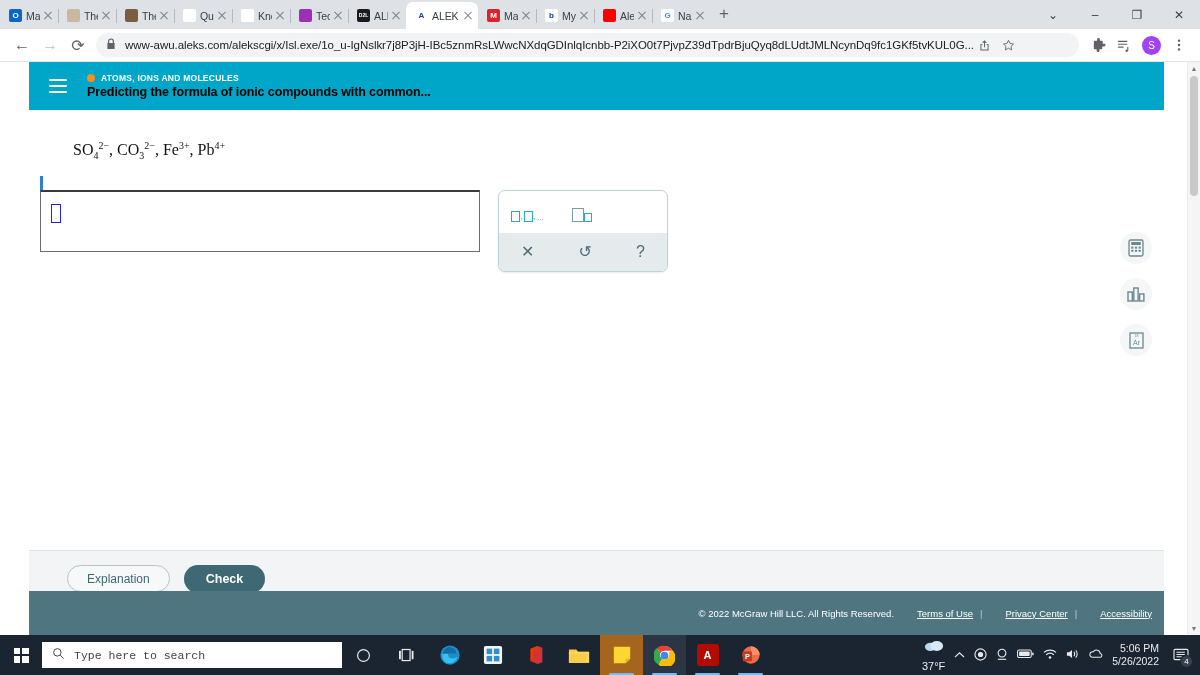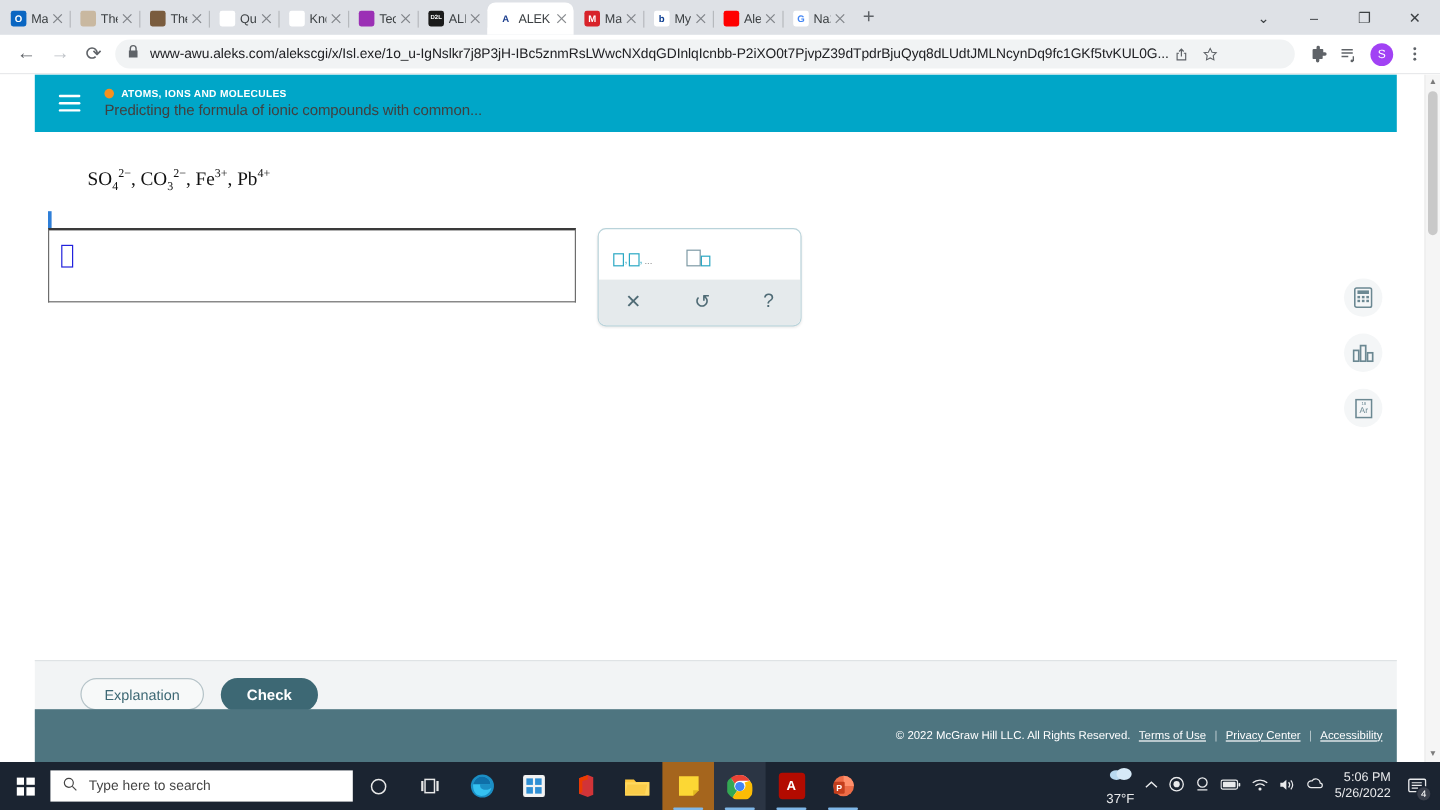--- a/index.html
+++ b/index.html
@@ -216,22 +216,22 @@
     margin-bottom: 2px;
   }
   .dot-orange {
     width: 8px; height: 8px; border-radius: 50%;
     background: #f7901e;
     margin-right: 6px;
     flex: 0 0 8px;
   }
   .hdr-title {
     font-size: 12.5px;
-    font-weight: normal;
-    color: #404040;
+    font-weight: bold;
+    color: #000000;
     letter-spacing: -.1px;
   }
   .hdr-right {
     margin-left: auto;
     display: flex;
     align-items: center;
     gap: 18px;
   }
   .progress-group { display: flex; align-items: center; gap: 6px; }
   .pbars { display: flex; gap: 3px; }
@@ -398,21 +398,21 @@
     height: 44px;
     background: #4e7580;
     display: flex;
     align-items: center;
     justify-content: flex-end;
     padding-right: 12px;
     gap: 7px;
     color: #ffffff;
     font-size: 9.5px;
   }
-  .legal-bar .lnk { text-decoration: underline; }
+  .legal-bar .lnk { text-decoration: underline; margin-left: 16px; }
   .legal-bar .bar { opacity: .6; }
 
   
   .taskbar {
     height: 40px;
     background: #1b2431;
     display: flex;
     align-items: center;
     position: relative;
   }
@@ -422,27 +422,28 @@
   }
   .win-logo {
     width: 15px; height: 15px;
     display: grid;
     grid-template-columns: 1fr 1fr;
     grid-template-rows: 1fr 1fr;
     gap: 1.6px;
   }
   .win-logo i { background: #ffffff; display:block; }
   .search-pill {
-    width: 252px; height: 26px;
+    width: 300px; height: 26px;
     background: #ffffff;
     display: flex; align-items: center;
     padding: 0 10px;
     gap: 9px;
     color: #444;
     font-size: 11.5px;
+    font-family: Liberation Mono, monospace;
   }
   .tb-app {
     width: 43px; height: 40px;
     display: flex; align-items: center; justify-content: center;
     position: relative;
   }
   .tb-app.active-win { background: #2b3544; }
   .tb-app.active-orange { background: #a5651d; }
   .tb-app .underline {
     position: absolute; bottom: 0; left: 9px; right: 9px;

